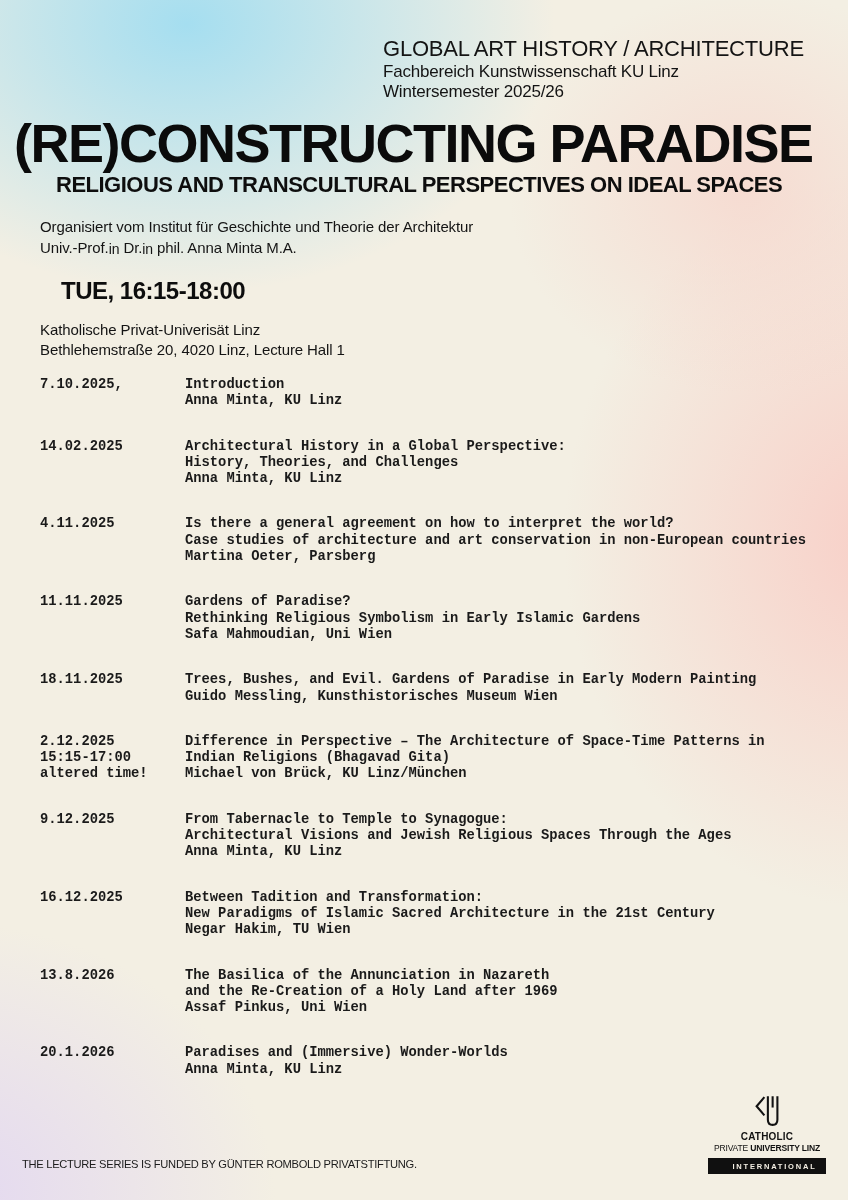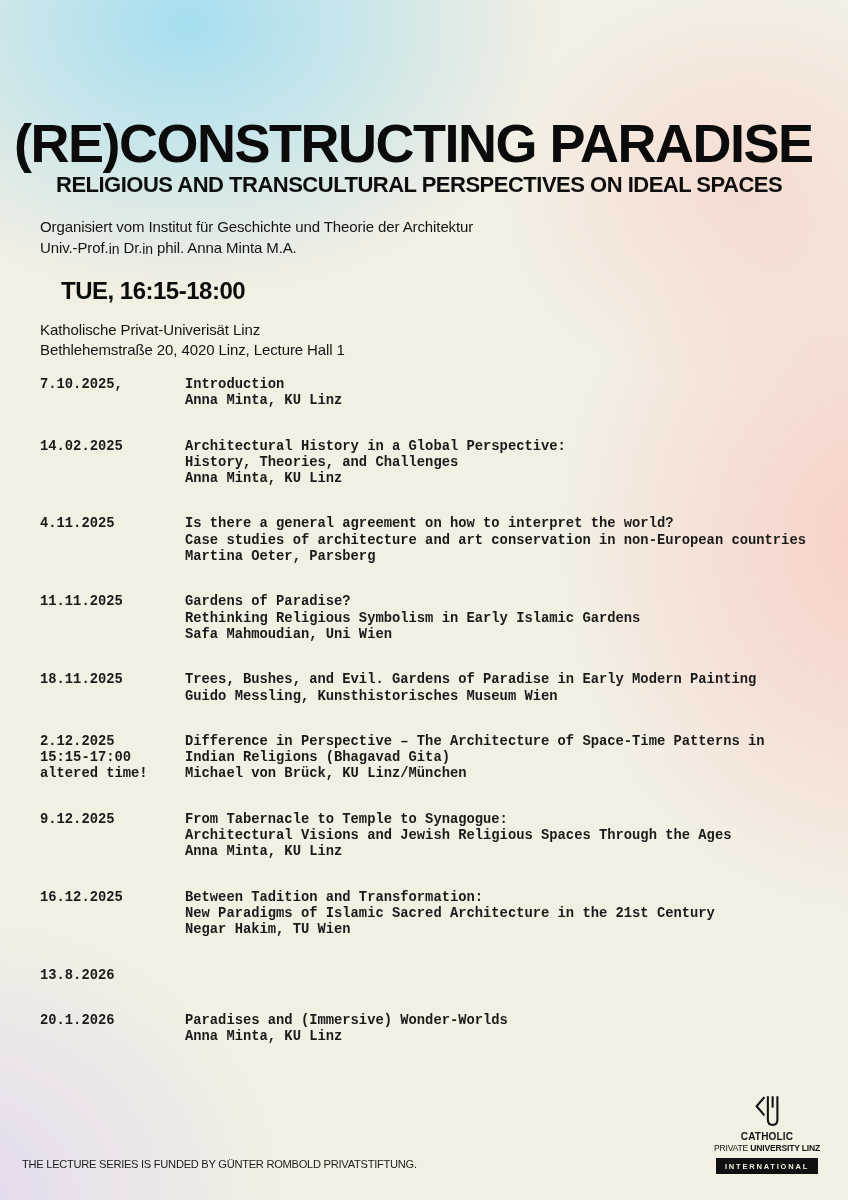--- a/index.html
+++ b/index.html
@@ -51,28 +51,33 @@
     color:#1c1c1c;
   }
 
   .logo{ position:absolute; left:706px; top:1094px; width:122px; text-align:center; color:#121212; }
   .logo-mark{ display:block; margin:0 auto 3px auto; }
   .logo-line1{ font-size:10px; font-weight:bold; letter-spacing:0.2px; line-height:11px; }
   .logo-line2{ font-size:9.5px; line-height:11px; white-space:nowrap; transform:scaleX(0.9); transform-origin:center; letter-spacing:-0.2px; }
   .logo-line2 .bold{ font-weight:bold; }
   .logo-badge{
     display:inline-block; margin-top:5px; background:#101010; color:#f4efe4;
-    font-size:7.5px; font-weight:bold; letter-spacing:1.8px; padding:4px 9px 3px 9px;
+    font-size:7.5px; font-weight:bold; letter-spacing:1.8px; padding:4px 9px 3px 24px;
   }
 </style>
 </head>
 <body>
 
 <div class="poster">
 
+  <div class="header">
+    <div class="header-line1">GLOBAL ART HISTORY / ARCHITECTURE</div>
+    <div class="header-line2">Fachbereich Kunstwissenschaft KU Linz</div>
+    <div class="header-line3">Wintersemester 2025/26</div>
+  </div>
 
   <div class="title">(RE)CONSTRUCTING PARADISE</div>
   <div class="subtitle">RELIGIOUS AND TRANSCULTURAL PERSPECTIVES ON IDEAL SPACES</div>
 
   <div class="organizer">
     <div>Organisiert vom Institut für Geschichte und Theorie der Architektur</div>
     <div><span>Univ.-Prof.</span><span class="sub">in</span><span> Dr.</span><span class="sub">in</span><span> phil. Anna Minta M.A.</span></div>
   </div>
 
   <div class="time-slot">TUE, 16:15-18:00</div>
@@ -126,20 +131,23 @@
 Anna Minta, KU Linz</div>
     </div>
     <div class="entry">
       <div class="entry-date">16.12.2025</div>
       <div class="entry-body">Between Tadition and Transformation:
 New Paradigms of Islamic Sacred Architecture in the 21st Century
 Negar Hakim, TU Wien</div>
     </div>
     <div class="entry">
       <div class="entry-date">13.8.2026</div>
+      <div class="entry-body">The Basilica of the Annunciation in Nazareth
+and the Re-Creation of a Holy Land after 1969
+Assaf Pinkus, Uni Wien</div>
     </div>
     <div class="entry">
       <div class="entry-date">20.1.2026</div>
       <div class="entry-body">Paradises and (Immersive) Wonder-Worlds
 Anna Minta, KU Linz</div>
     </div>
   </div>
 
   <div class="footer-note">THE LECTURE SERIES IS FUNDED BY GÜNTER ROMBOLD PRIVATSTIFTUNG.</div>
 

